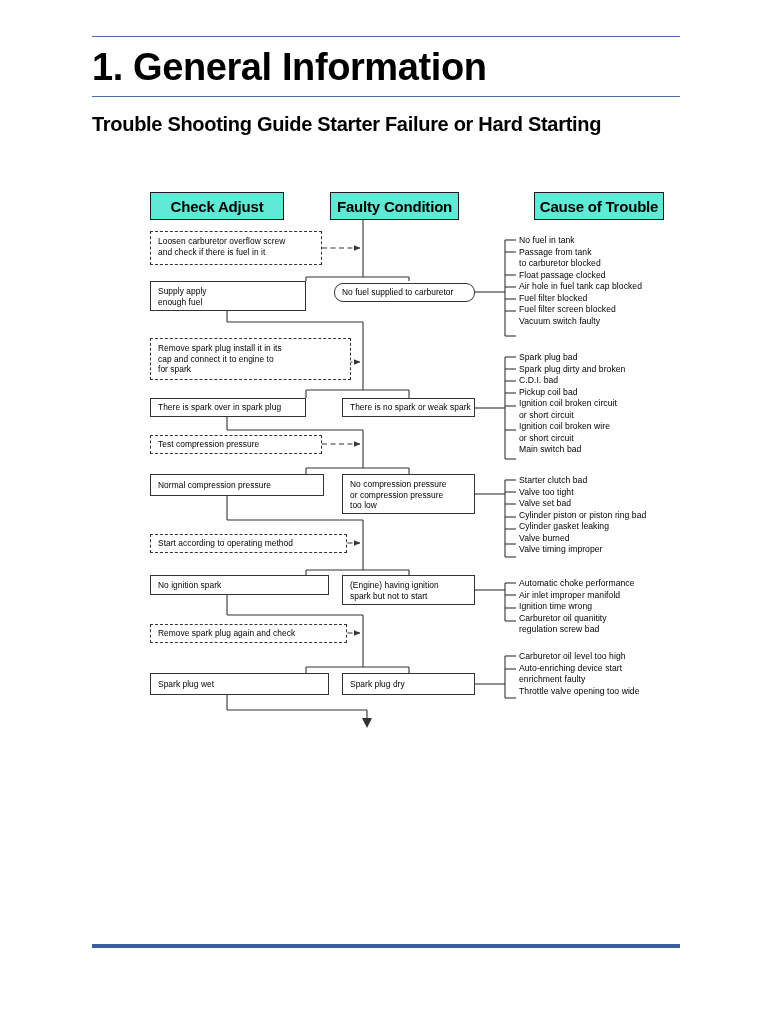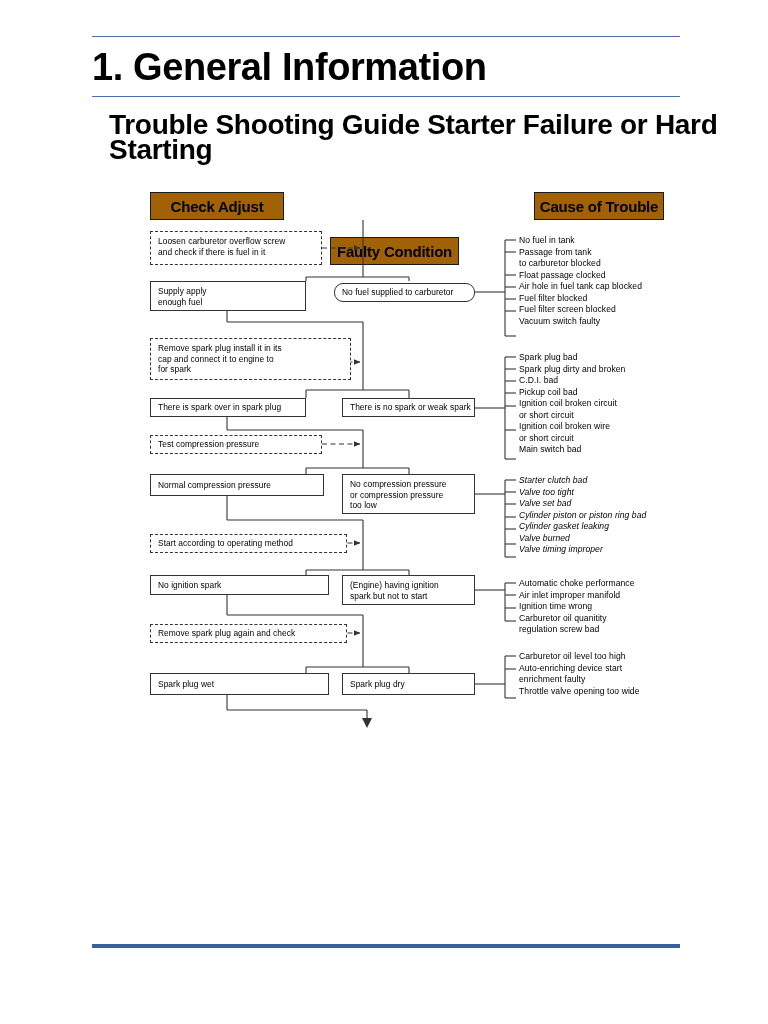--- a/index.html
+++ b/index.html
@@ -25,37 +25,37 @@
     position:absolute;left:92px;top:944px;width:588px;height:0;
     border-top:4px solid #3a5fa0;
   }
   .page-title{
     position:absolute;left:92px;top:47px;
     font-size:38px;font-weight:bold;letter-spacing:-0.4px;
     font-stretch:condensed;
     line-height:40px;
   }
   .sub-title{
-    position:absolute;left:109px;top:112px;
-    font-size:28px;font-weight:bold;line-height:25px;
+    position:absolute;left:92px;top:112px;
+    font-size:20px;font-weight:bold;line-height:25px;
     letter-spacing:-0.3px;
     font-stretch:condensed;
   }
 
   
   #chart{
     position:absolute;left:0;top:0;width:768px;height:1024px;
     pointer-events:none;
   }
 
   
   .colhead{
     position:absolute;
     border:1.6px solid #1a1a1a;
-    background:#a16207;
+    background:#5eead4;
     font-size:15px;font-weight:bold;
     display:flex;align-items:center;justify-content:center;
     box-sizing:border-box;
     letter-spacing:-0.2px;
   }
 
   
   .fbox{
     position:absolute;
     background:#fff;
@@ -95,21 +95,21 @@
 <div class="sub-title">
   <span class="ln">Trouble Shooting Guide</span>
   <span class="ln">Starter Failure or Hard Starting</span>
 </div>
 
 <div class="rule-bottom"></div>
 
 <div class="colhead" style="left:150px;top:192px;width:134px;height:28px;">
     <span>Check Adjust</span>
   </div>
-<div class="colhead" style="left:330px;top:192px;width:129px;height:28px;margin-top:45px;">
+<div class="colhead" style="left:330px;top:192px;width:129px;height:28px;">
     <span>Faulty Condition</span>
   </div>
 <div class="colhead" style="left:503px;top:192px;width:130px;height:28px;margin-left:31px;">
     <span>Cause of Trouble</span>
   </div>
 
 <svg id="chart" viewBox="0 0 768 1024" xmlns="http://www.w3.org/2000/svg">
   <defs>
     <marker id="ah" markerWidth="7" markerHeight="7" refX="6" refY="3.2" orient="auto" markerUnits="userSpaceOnUse">
       <path d="M0,0.4 L6.4,3.2 L0,6 Z" fill="#333"></path>
@@ -288,21 +288,21 @@
   <span class="ci">Spark plug dirty and broken</span>
   <span class="ci">C.D.I. bad</span>
   <span class="ci">Pickup coil bad</span>
   <span class="ci">Ignition coil broken circuit</span>
   <span class="ci">or short circuit</span>
   <span class="ci">Ignition coil broken wire</span>
   <span class="ci">or short circuit</span>
   <span class="ci">Main switch bad</span>
 </div>
 
-<div class="causes" style="left:519px;top:475px;font-style:italic;">
+<div class="causes" style="left:519px;top:475px;">
   <span class="ci">Starter clutch bad</span>
   <span class="ci">Valve too tight</span>
   <span class="ci">Valve set bad</span>
   <span class="ci">Cylinder piston or piston ring bad</span>
   <span class="ci">Cylinder gasket leaking</span>
   <span class="ci">Valve burned</span>
   <span class="ci">Valve timing improper</span>
 </div>
 
 <div class="causes" style="left:519px;top:578px;">

